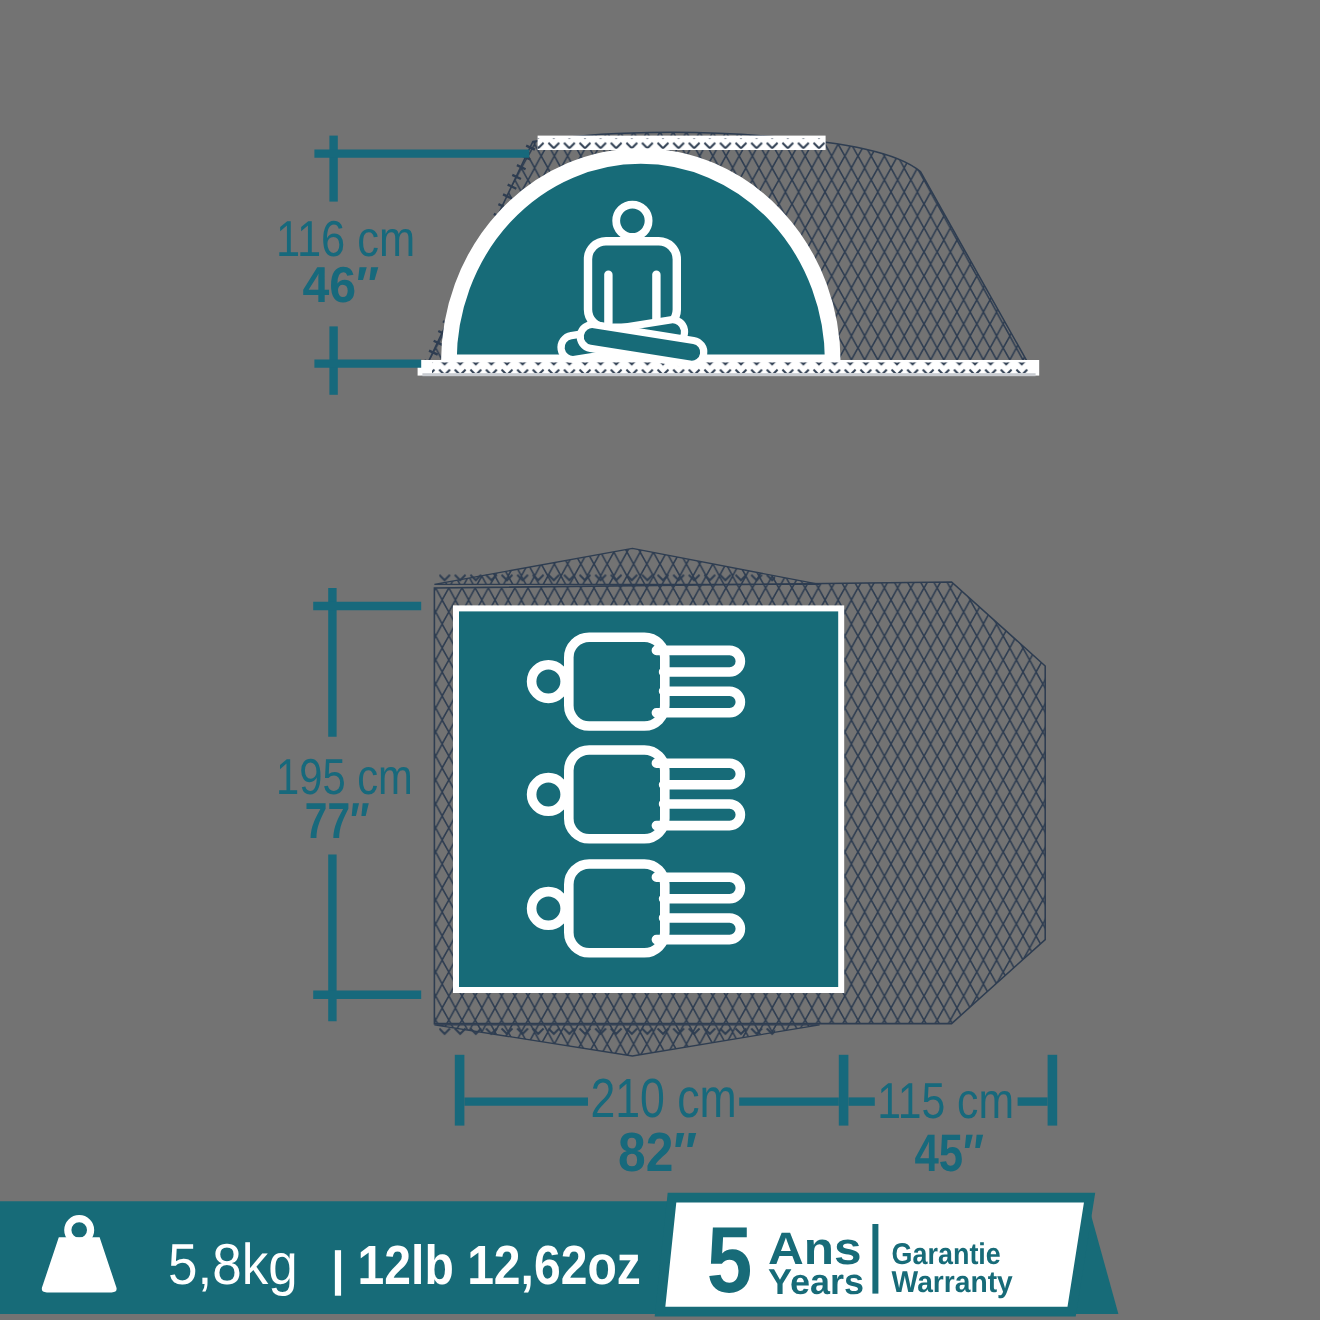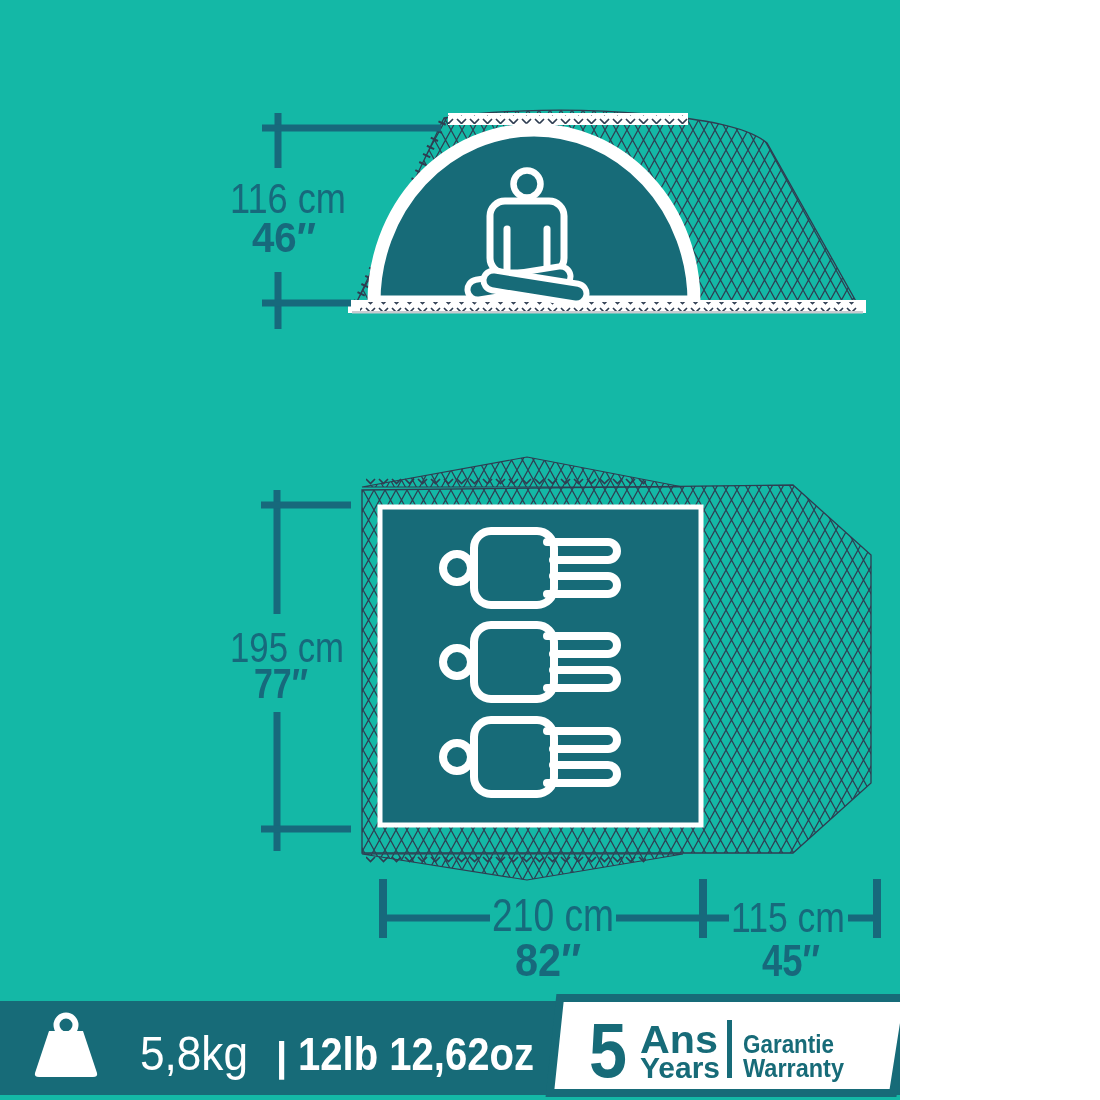--- a/index.html
+++ b/index.html
@@ -1,16 +1,16 @@
 <!DOCTYPE html>
 <html><head>
 <meta charset="utf-8">
 <style>
   html,body{margin:0;padding:0;background:#ffffff;}
-  .stage{position:relative;width:900px;height:1100px;background:#14b8a6;overflow:hidden;}
+  .stage{position:relative;width:1100px;height:1100px;background:#737373;overflow:hidden;}
   svg{display:block;}
   text{font-family:"Liberation Sans","DejaVu Sans",sans-serif;}
   .dim-metric{fill:#17697c;font-weight:normal;}
   .dim-imperial{fill:#17697c;font-weight:bold;}
   .banner-txt{fill:#ffffff;}
   .banner-bold{fill:#ffffff;font-weight:bold;}
   .warranty-txt{fill:#176b78;font-weight:bold;}
 </style>
 </head>
 <body>

